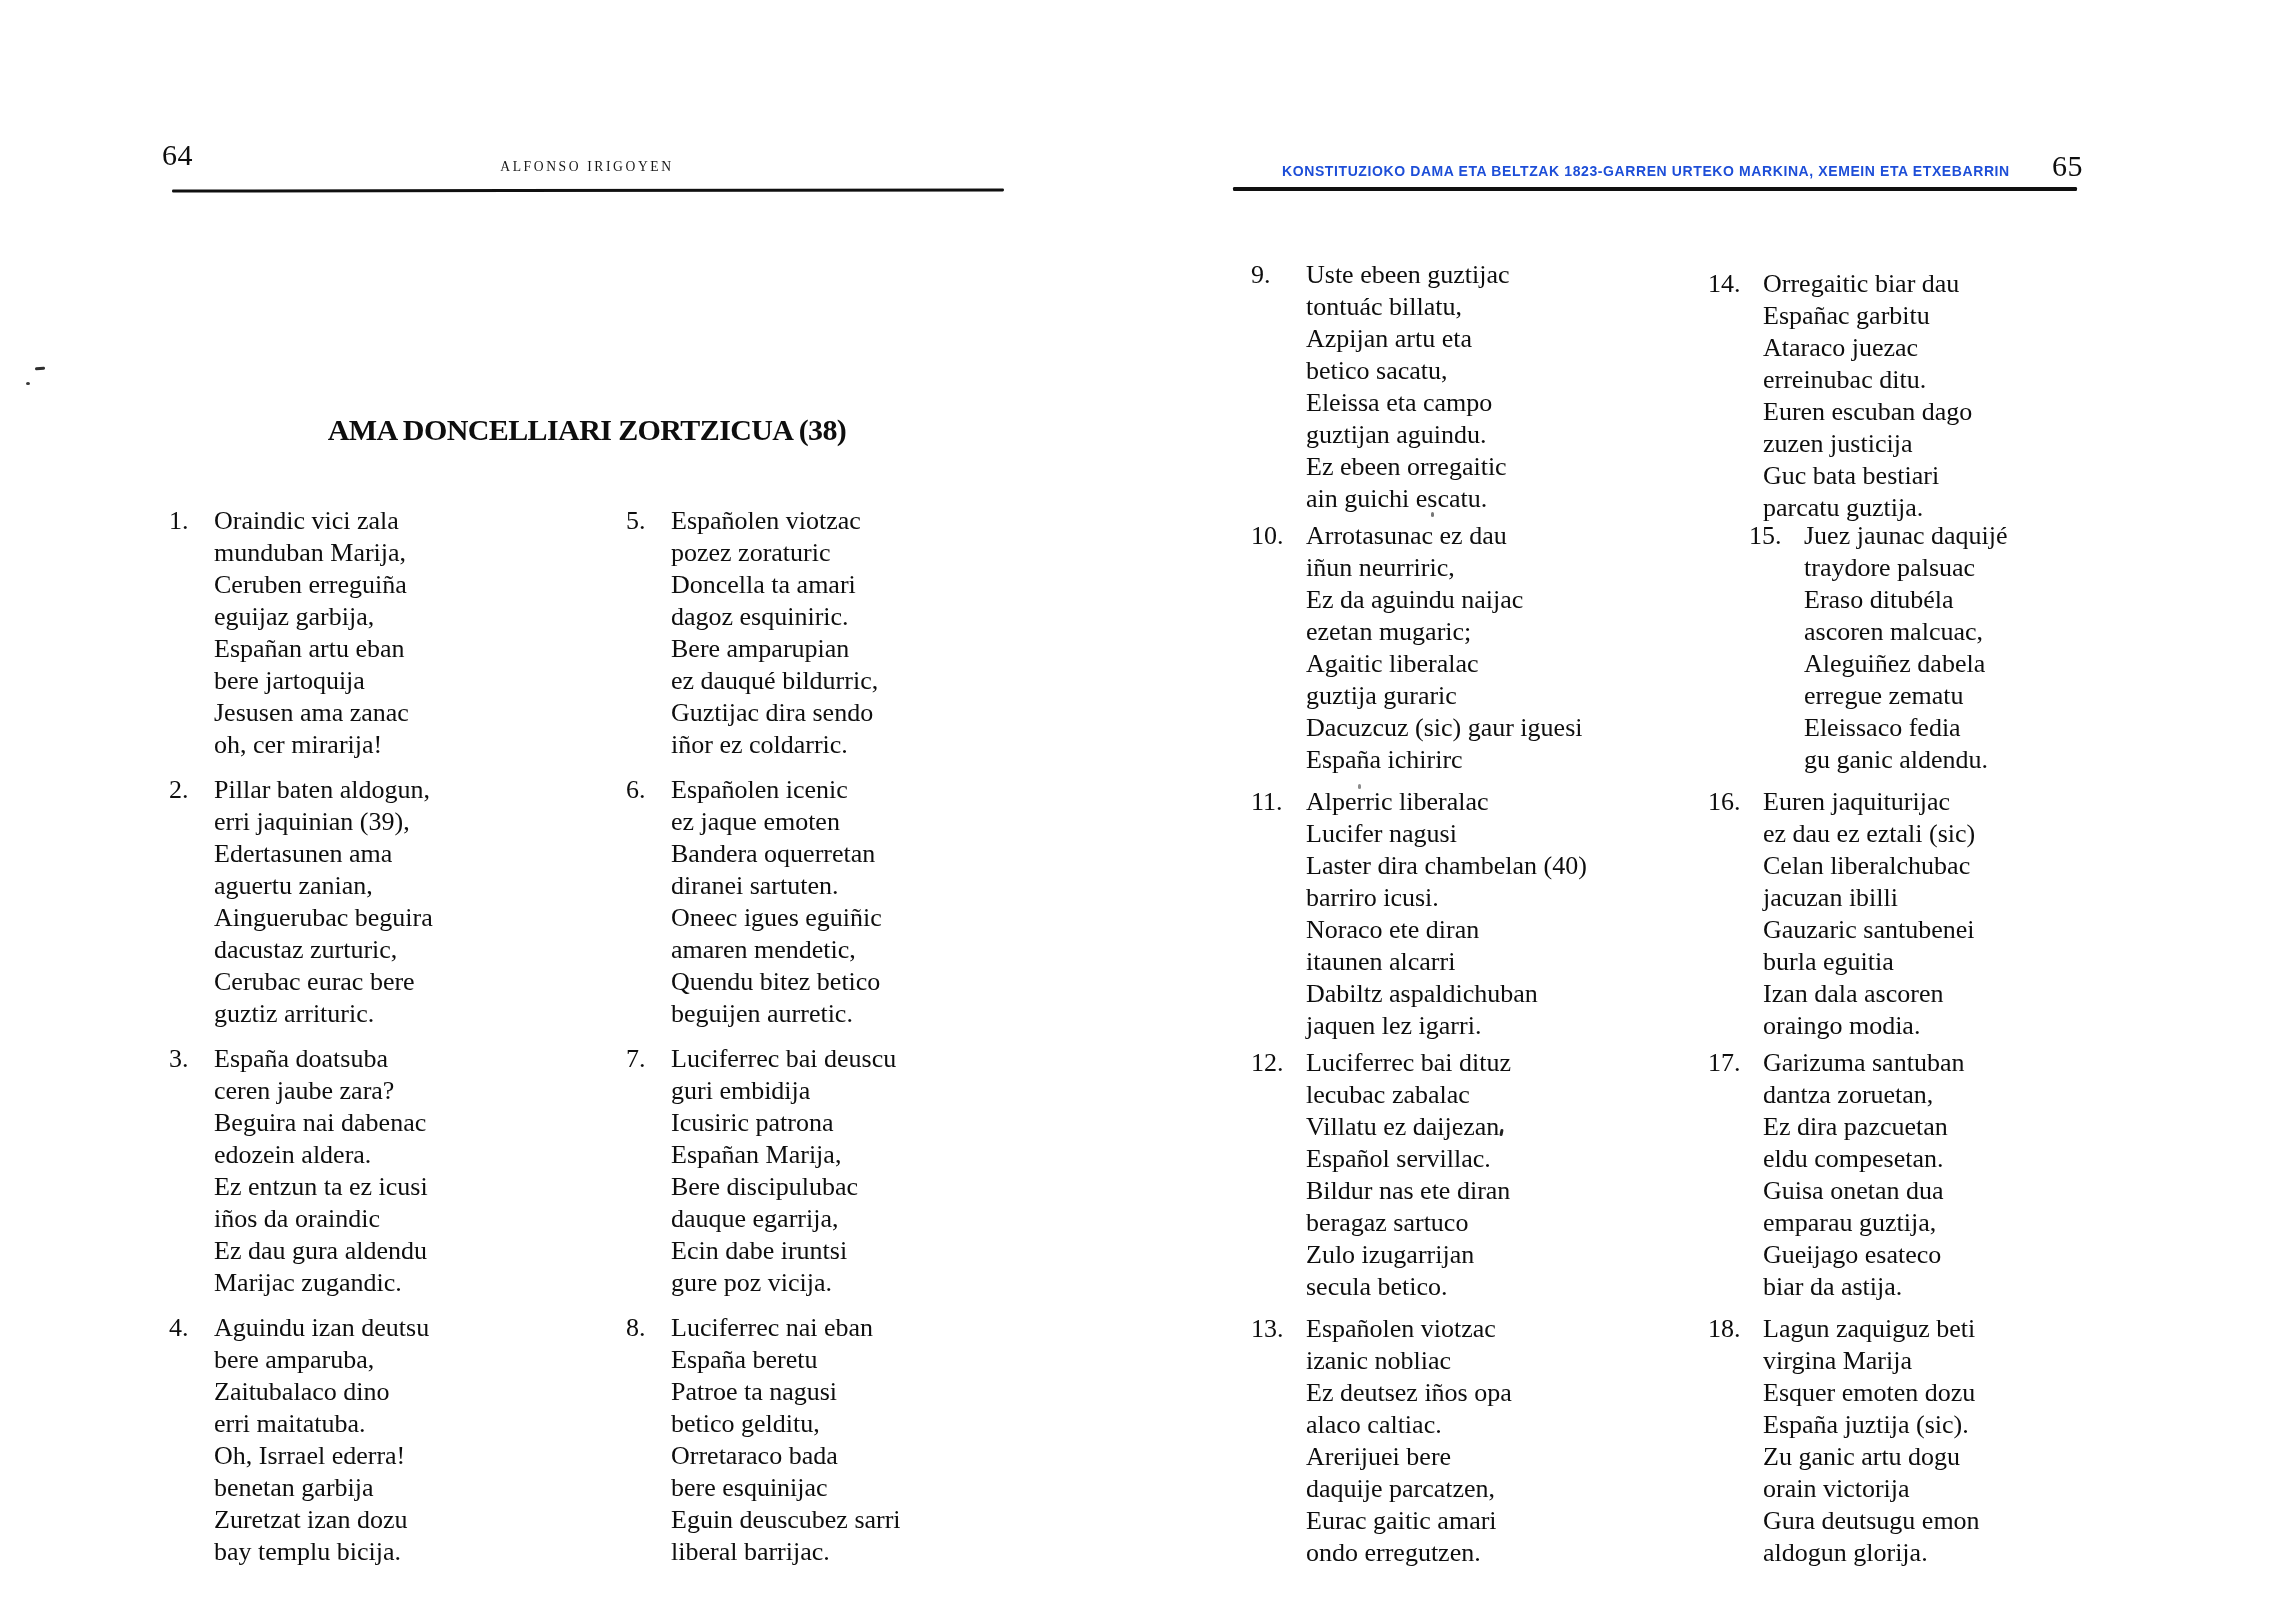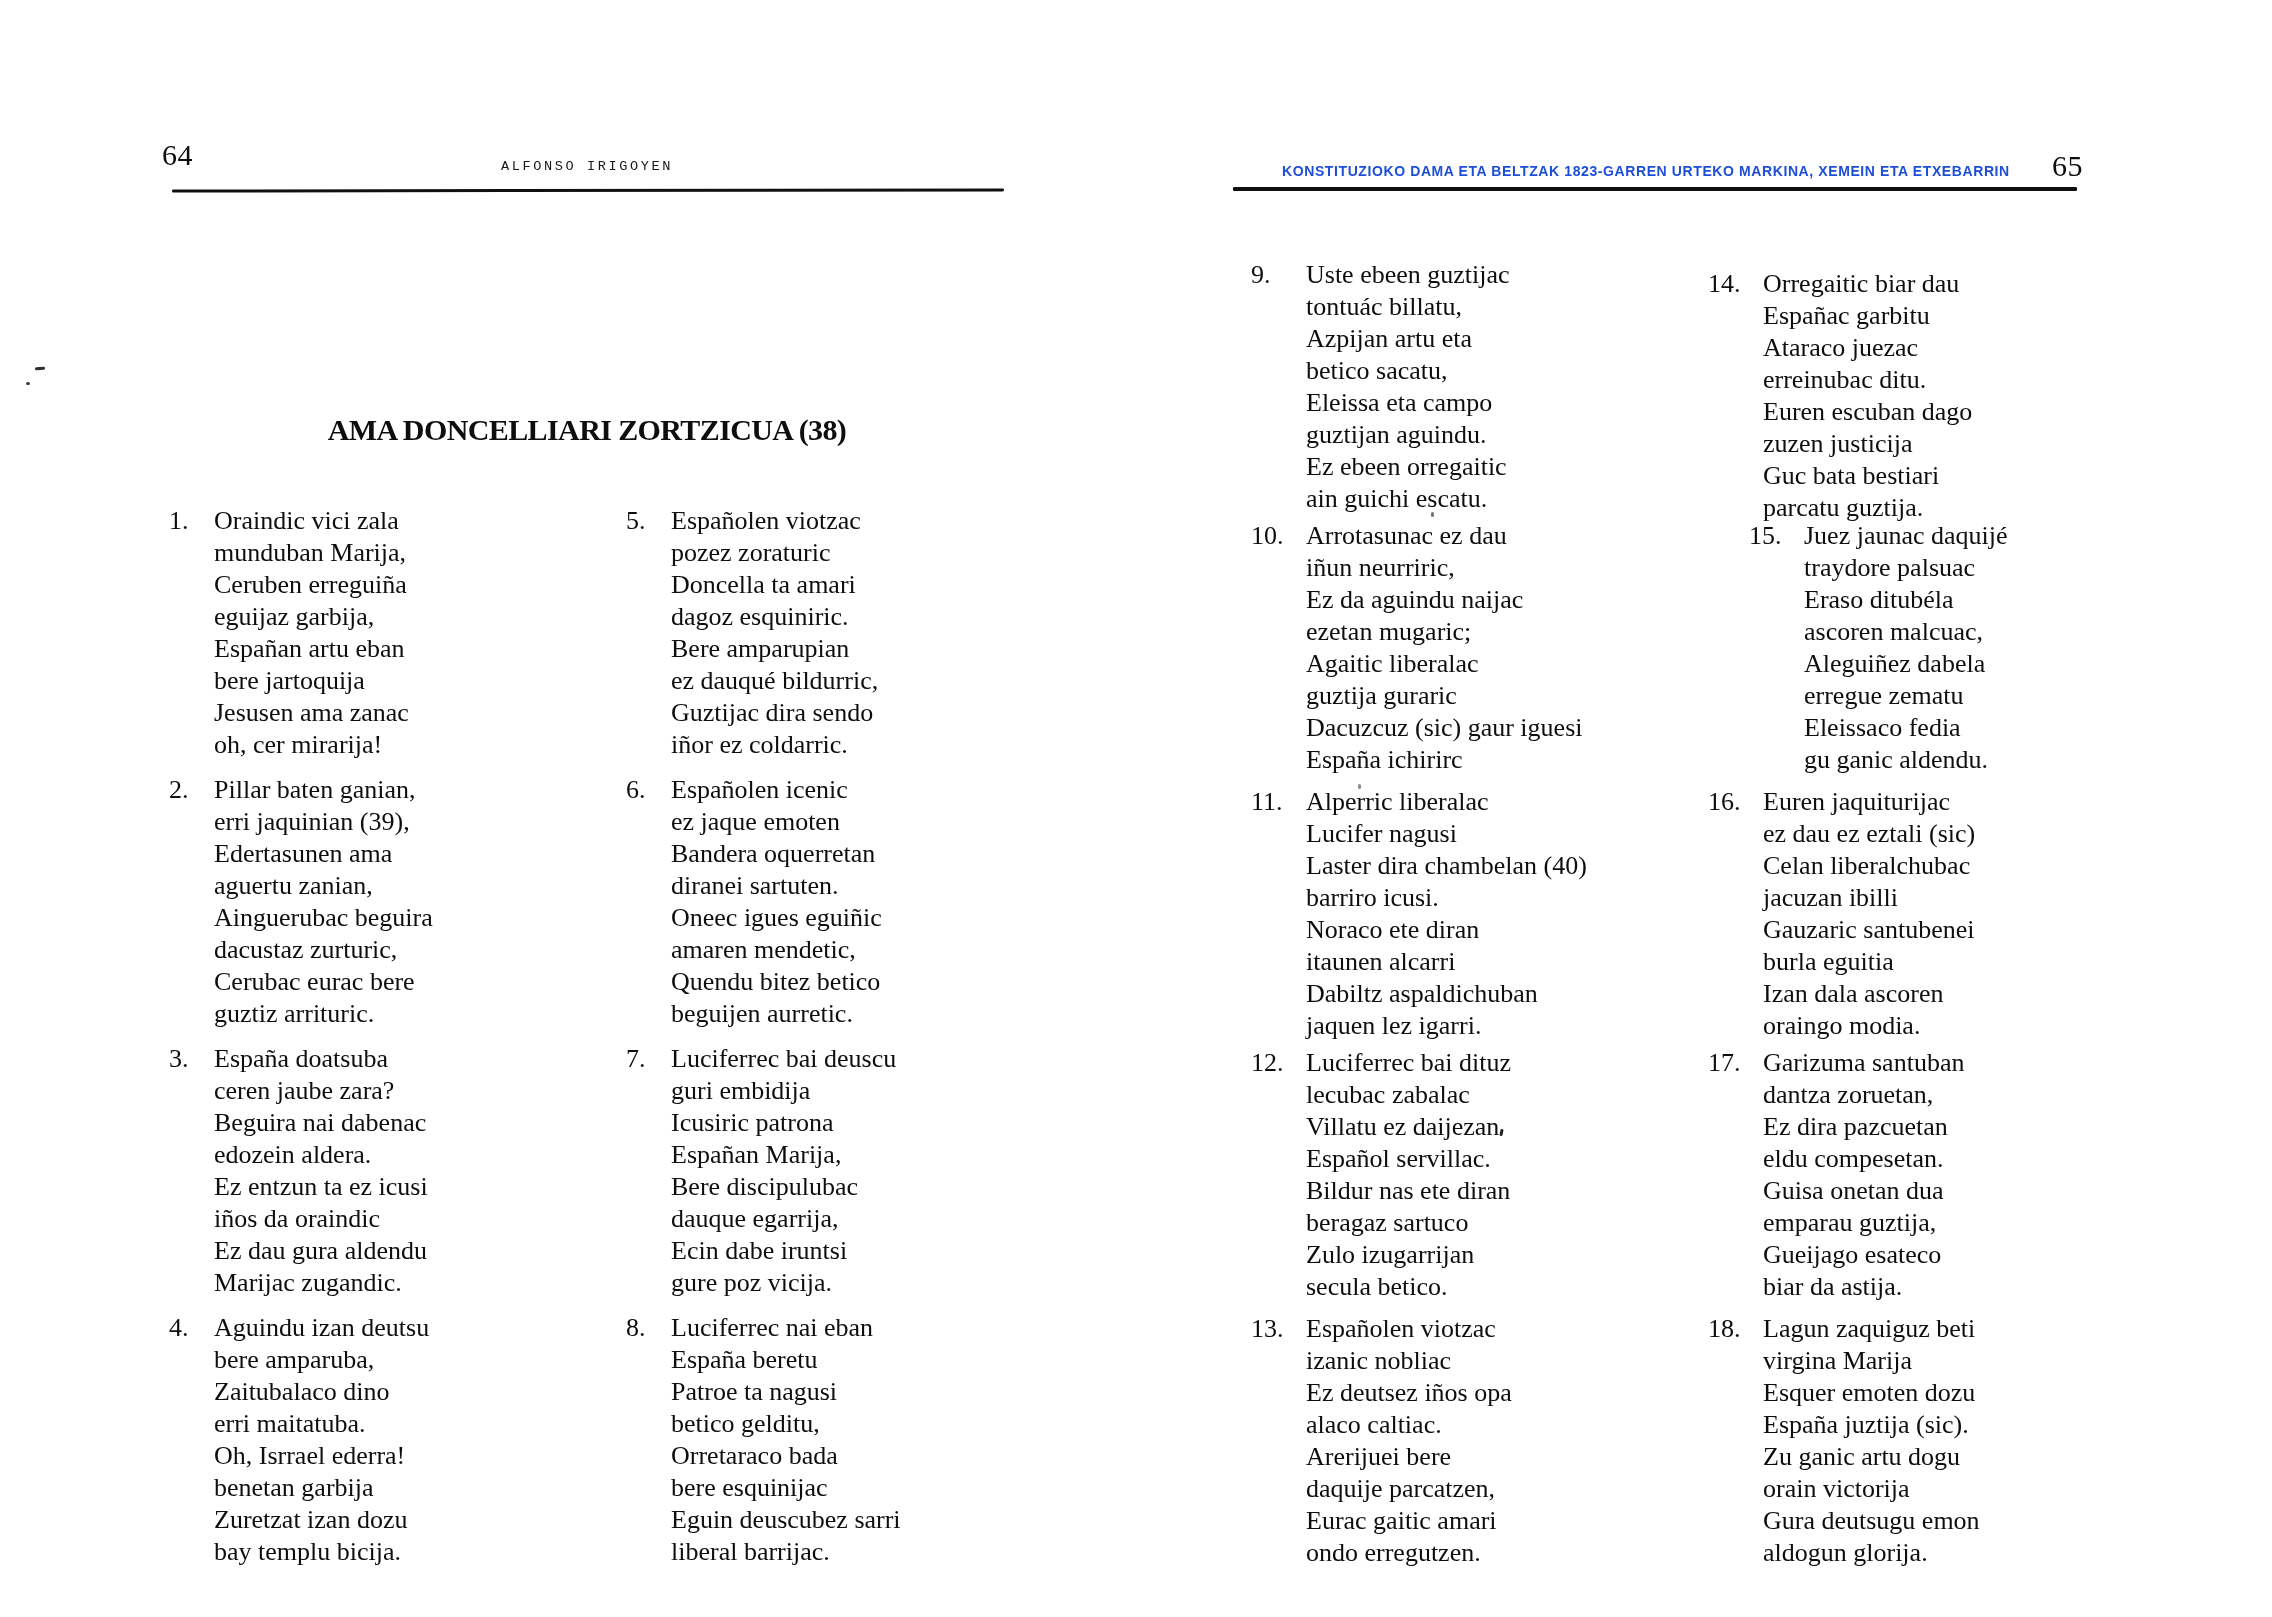--- a/index.html
+++ b/index.html
@@ -1,20 +1,20 @@
 <!DOCTYPE html>
 <html style="font-size:10.4px"><head>
 <meta charset="utf-8">
 <style>
   html,body{margin:0;padding:0;background:#ffffff;}
   #canvas{position:relative;width:2273px;height:1617px;background:#ffffff;overflow:hidden;
           font-family:"Liberation Serif", serif;color:#0e0e0e;}
   .pagenum{position:absolute;font-size:30px;font-weight:400;letter-spacing:0.6px;}
   .runhead-left{position:absolute;left:425px;top:159px;width:324px;text-align:center;
-          font-family:Liberation Mono, monospace;font-size:13.6px;letter-spacing:2.6px;color:#161616;}
+          font-family:Liberation Serif, serif;font-size:13.6px;letter-spacing:2.6px;color:#161616;}
   .runhead-right{position:absolute;left:1282px;top:163px;width:745px;text-align:left;
           font-family:"Liberation Sans", sans-serif;font-size:14px;font-weight:700;letter-spacing:0.6px;color:#1d4ed8;}
   .rule{position:absolute;background:#101010;border-radius:1.3px;}
   .rule-left{left:172px;top:189px;width:832px;height:3.2px;transform:rotate(-0.08deg);}
   .rule-right{left:1233px;top:187px;width:844px;height:3.9px;}
   .title{position:absolute;left:587px;top:403px;transform:translateX(-50%);white-space:nowrap;
          font-size:30px;font-weight:700;letter-spacing:-0.6px;margin-top:10px;}
   .stanza{position:absolute;font-size:26px;white-space:nowrap;}
   .stanza .num{position:absolute;top:0;}
   .lcol .num{left:-45px;}
@@ -52,21 +52,21 @@
         <div class="ln">eguijaz garbija,</div>
         <div class="ln">Españan artu eban</div>
         <div class="ln">bere jartoquija</div>
         <div class="ln">Jesusen ama zanac</div>
         <div class="ln">oh, cer mirarija!</div>
       </div>
   </div>
   <div class="stanza lcol lh50" style="left:214px;top:774px;">
     <span class="num">2.</span>
     <div class="lines">
-        <div class="ln">Pillar baten ganian,</div>
+        <div class="ln">Pillar baten aldogun,</div>
         <div class="ln">erri jaquinian (39),</div>
         <div class="ln">Edertasunen ama</div>
         <div class="ln">aguertu zanian,</div>
         <div class="ln">Ainguerubac beguira</div>
         <div class="ln">dacustaz zurturic,</div>
         <div class="ln">Cerubac eurac bere</div>
         <div class="ln">guztiz arrituric.</div>
       </div>
   </div>
   <div class="stanza lcol lh50" style="left:214px;top:1043px;">

